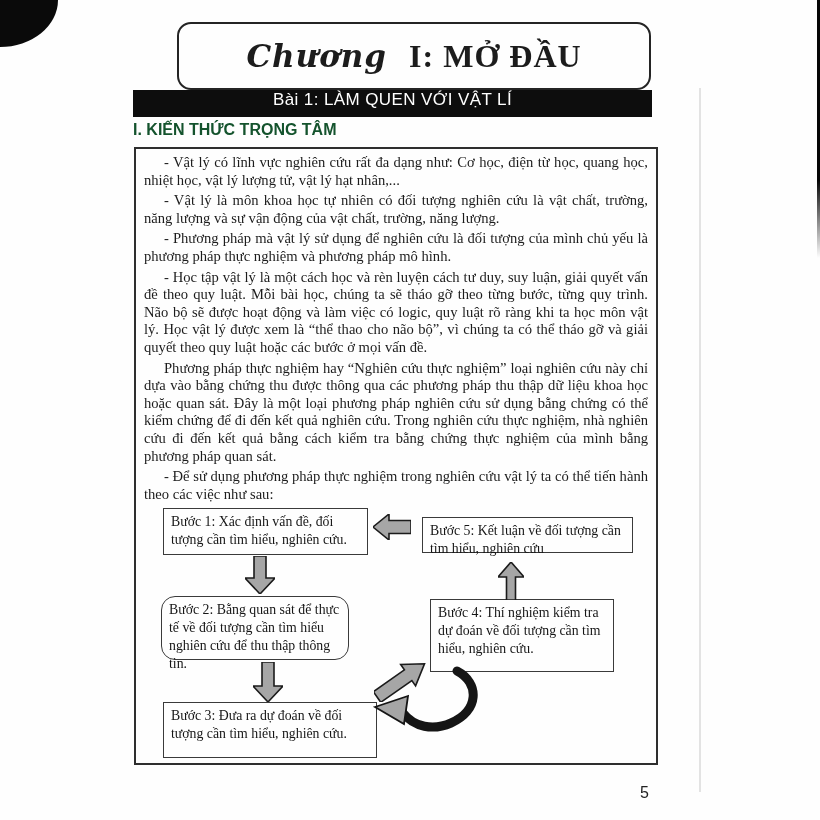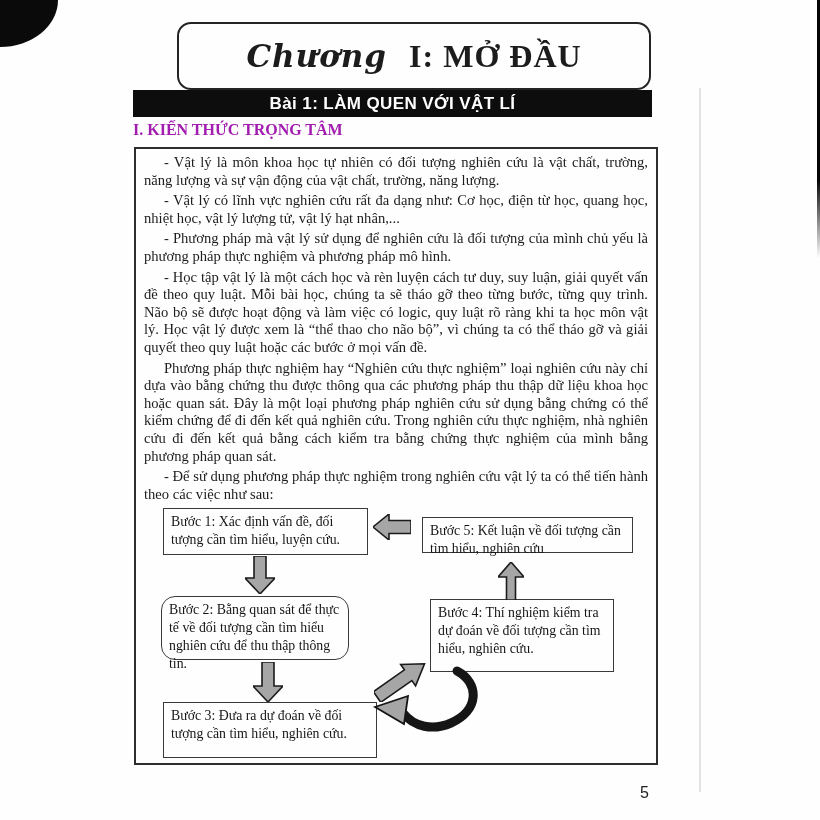--- a/index.html
+++ b/index.html
@@ -30,28 +30,28 @@
     font-family:"DejaVu Serif", serif; font-style:italic; font-weight:bold;
     font-size:31px; letter-spacing:1px;
   }
   .chapter-rest{
     font-family:"Liberation Serif", serif; font-weight:bold; font-size:32px;
     letter-spacing:1px;
   }
   
   .lesson-banner{
     position:absolute; left:133px; top:90px; width:519px; height:27px;
-    background:#0d0d0d; color:#ffffff; display:flex; align-items:center;
+    background:#0d0d0d; color:#ffffff; display:flex; 
     justify-content:center; font-family:"Liberation Sans", sans-serif;
-    font-weight:bold; font-size:17px; letter-spacing:0.4px;
+    font-weight:normal; font-size:17px; letter-spacing:0.4px;
   }
   .section-heading{
     position:absolute; left:133px; top:121px;
-    font-family:Liberation Serif, serif; font-weight:bold;
-    font-size:16px; color:#a21caf;text-align:center;
+    font-family:Liberation Sans, sans-serif; font-weight:bold;
+    font-size:16px; color:#14532d;text-align:center;
   }
   
   .content-box{
     position:absolute; left:134px; top:147px; width:524px; height:618px;
     border:2px solid #2e2e2e; box-sizing:border-box;
   }
   .paragraphs{ padding:5px 8px 0 8px; }
   .paragraphs p{
     margin:0 0 3px 0; font-size:14.6px; line-height:17.6px;
     text-align:justify; text-indent:20px; color:#1c1c1c;
@@ -97,29 +97,29 @@
 
   <div class="lesson-banner">
     <span>Bài 1: LÀM QUEN VỚI VẬT LÍ</span>
   </div>
 
   <div class="section-heading">I. KIẾN THỨC TRỌNG TÂM</div>
 
   <div class="content-box">
 
     <div class="paragraphs">
+      <p>- Vật lý có lĩnh vực nghiên cứu rất đa dạng như: Cơ học, điện từ học, quang học, nhiệt học, vật lý lượng tử, vật lý hạt nhân,...</p>
       <p>- Vật lý là môn khoa học tự nhiên có đối tượng nghiên cứu là vật chất, trường, năng lượng và sự vận động của vật chất, trường, năng lượng.</p>
-      <p>- Vật lý có lĩnh vực nghiên cứu rất đa dạng như: Cơ học, điện từ học, quang học, nhiệt học, vật lý lượng tử, vật lý hạt nhân,...</p>
       <p>- Phương pháp mà vật lý sử dụng để nghiên cứu là đối tượng của mình chủ yếu là phương pháp thực nghiệm và phương pháp mô hình.</p>
       <p>- Học tập vật lý là một cách học và rèn luyện cách tư duy, suy luận, giải quyết vấn đề theo quy luật. Mỗi bài học, chúng ta sẽ tháo gỡ theo từng bước, từng quy trình. Não bộ sẽ được hoạt động và làm việc có logic, quy luật rõ ràng khi ta học môn vật lý. Học vật lý được xem là “thể thao cho não bộ”, vì chúng ta có thể tháo gỡ và giải quyết theo quy luật hoặc các bước ở mọi vấn đề.</p>
       <p>Phương pháp thực nghiệm hay “Nghiên cứu thực nghiệm” loại nghiên cứu này chỉ dựa vào bằng chứng thu được thông qua các phương pháp thu thập dữ liệu khoa học hoặc quan sát. Đây là một loại phương pháp nghiên cứu sử dụng bằng chứng có thể kiểm chứng để đi đến kết quả nghiên cứu. Trong nghiên cứu thực nghiệm, nhà nghiên cứu đi đến kết quả bằng cách kiểm tra bằng chứng thực nghiệm của mình bằng phương pháp quan sát.</p>
       <p>- Để sử dụng phương pháp thực nghiệm trong nghiên cứu vật lý ta có thể tiến hành theo các việc như sau:</p>
     </div>
 
-    <div class="fc-box fc-step-1">Bước 1: Xác định vấn đề, đối tượng cần tìm hiểu, luyện cứu.</div>
+    <div class="fc-box fc-step-1">Bước 1: Xác định vấn đề, đối tượng cần tìm hiểu, nghiên cứu.</div>
     <div class="fc-box fc-step-5">Bước 5: Kết luận về đối tượng cần tìm hiểu, nghiên cứu</div>
     <div class="fc-box fc-step-2">Bước 2: Bằng quan sát để thực tế về đối tượng cần tìm hiểu nghiên cứu để thu thập thông tin.</div>
     <div class="fc-box fc-step-4">Bước 4: Thí nghiệm kiểm tra dự đoán về đối tượng cần tìm hiểu, nghiên cứu.</div>
     <div class="fc-box fc-step-3">Bước 3: Đưa ra dự đoán về đối tượng cần tìm hiểu, nghiên cứu.</div>
 
     <svg class="fc-arrow arr-left" width="38" height="26" viewBox="0 0 38 26">
       <polygon class="block-arrow" points="0,13 16,0 16,6.5 38,6.5 38,19.5 16,19.5 16,26"></polygon>
     </svg>
 
     <svg class="fc-arrow arr-down1" width="30" height="38" viewBox="0 0 30 38">

